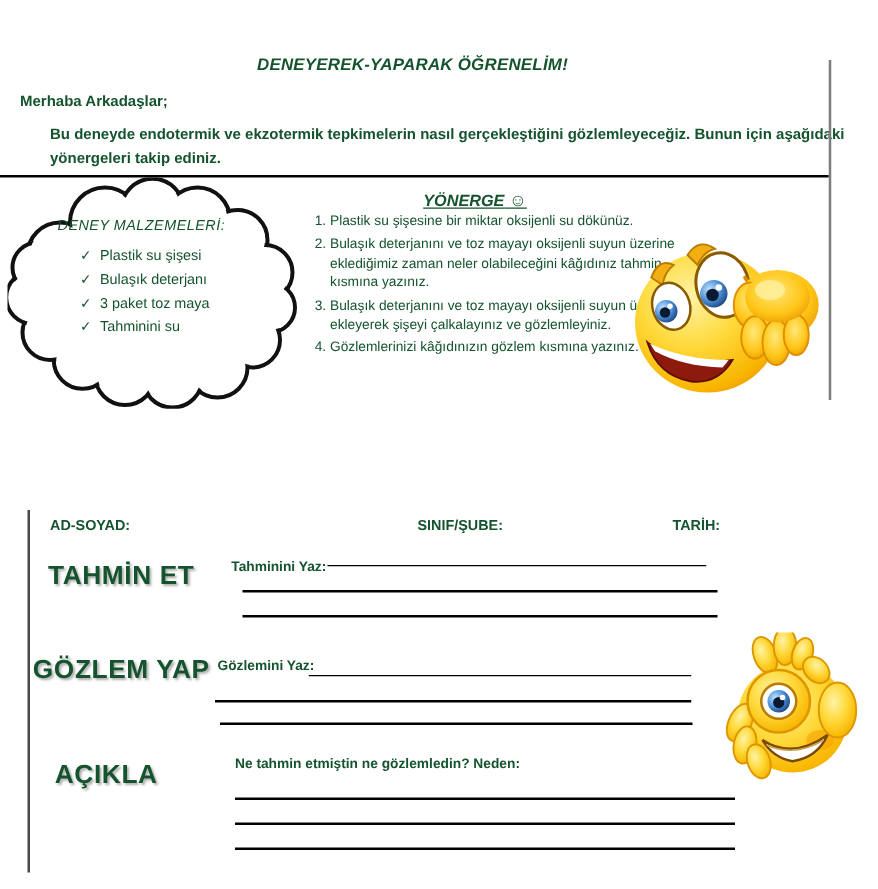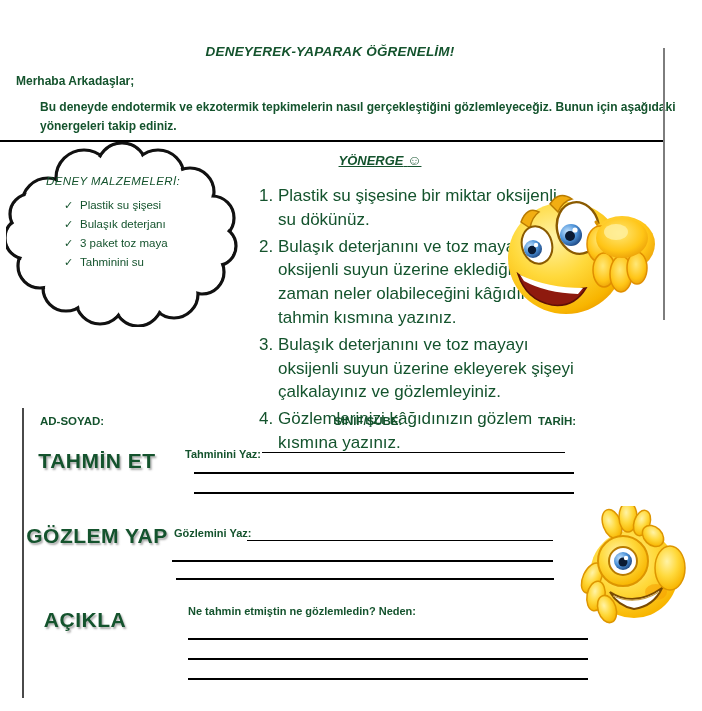--- a/index.html
+++ b/index.html
@@ -20,21 +20,21 @@
   
   .cloud-wrap{left:6px;top:142px;width:240px;height:185px;}
   .cloud-svg{position:absolute;left:0;top:0;}
   .cloud-title{position:absolute;left:40px;top:33px;font-size:11.5px;font-style:italic;letter-spacing:.4px;}
   .cloud-list{position:absolute;left:58px;top:54px;margin:0;padding:0;list-style:none;font-size:11.5px;}
   .cloud-list li{height:19px;line-height:19px;}
   .check{display:inline-block;width:16px;font-size:11px;}
   
   .yonerge-title{left:240px;top:152px;width:280px;text-align:center;font-size:13px;font-weight:bold;font-style:italic;text-decoration:underline;}
   .yonerge-smiley{font-style:normal;font-size:14px;}
-  .steps{left:240px;top:170px;width:296px;margin:14px;padding:0 0 0 24px;font-size:17px;line-height:1.4;}
+  .steps{left:240px;top:170px;width:296px;margin:0;padding:0 0 0 24px;font-size:11px;line-height:1.4;}
   .steps li{margin-bottom:3px;}
   
   .emoji-1{left:504px;top:182px;}
   .emoji-2{left:580px;top:506px;z-index:3;}
   
   .form-left-rule{left:22px;top:408px;width:2px;height:290px;background:#4a4a4a;}
   .field-label{font-size:11.5px;font-weight:700;}
   .fl-name{left:40px;top:415px;}
   .fl-class{left:286px;top:415px;margin-left:48px;}
   .fl-date{left:538px;top:415px;}

